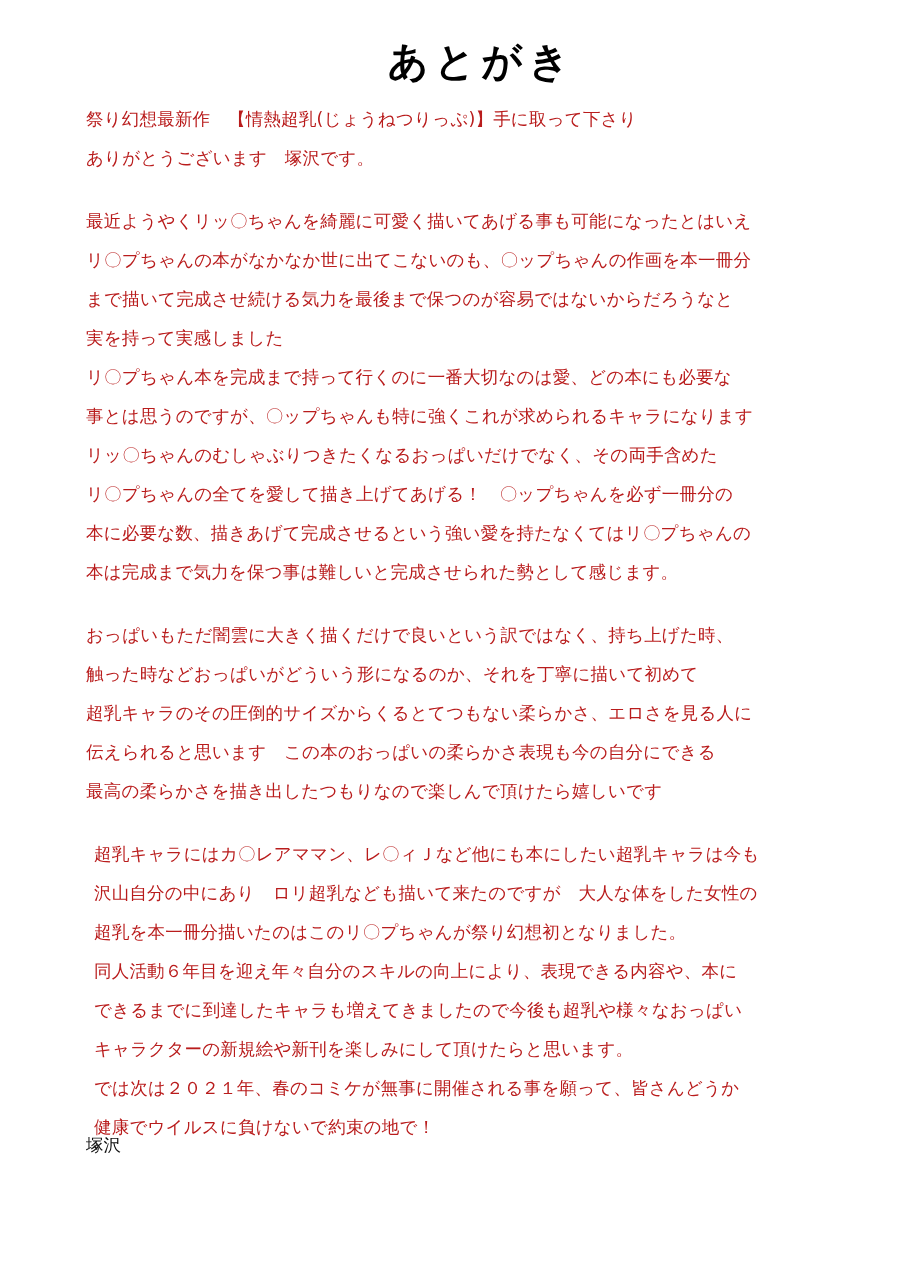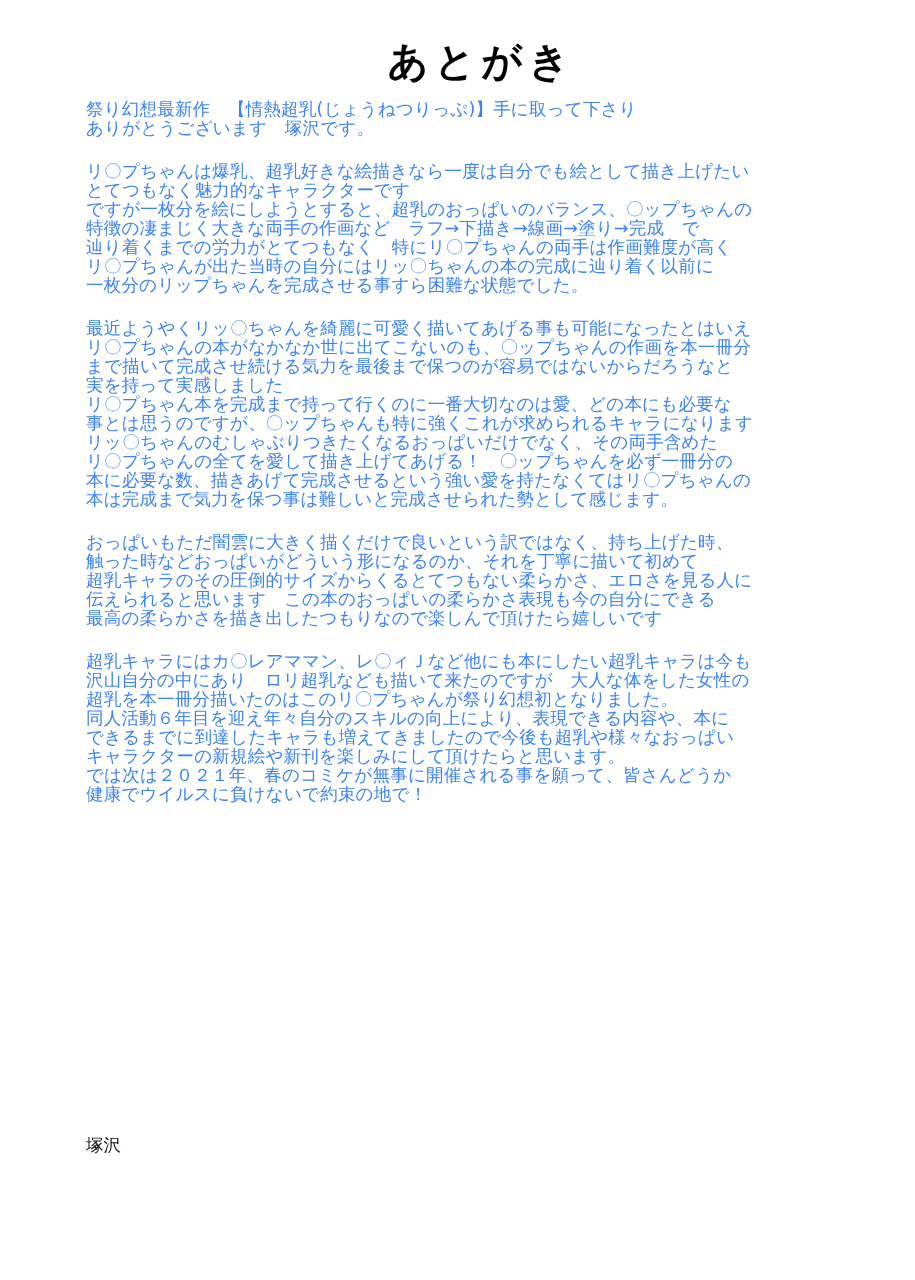--- a/index.html
+++ b/index.html
@@ -32,56 +32,50 @@
     letter-spacing: 6px;
     color: #000000;
     padding-left: 24px;
   }
   .body-block {
     position: absolute;
     left: 86px;
     top: 100px;
     width: 790px;
     font-size: 17.5px;
-    line-height: 19px;
-    color: #3b82f6;
+    line-height: 39px;
+    color: #b91c1c;
     letter-spacing: 0.2px;
   }
   .para {
     margin: 0 0 24px 0;
     white-space: pre-wrap;
   }
   .para.tight {
     margin-bottom: 0;
+    margin-left: 8px;
   }
   .signature {
     position: absolute;
     left: 86px;
     top: 1132px;
     font-size: 17.5px;
     line-height: 27.5px;
   }
 </style>
 </head>
 <body>
 
 <div class="page">
 
   <div class="title">あとがき</div>
 
   <div class="body-block">
     <p class="para">祭り幻想最新作　【情熱超乳(じょうねつりっぷ)】手に取って下さり
 ありがとうございます　塚沢です。</p>
-    <p class="para">リ〇プちゃんは爆乳、超乳好きな絵描きなら一度は自分でも絵として描き上げたい
-とてつもなく魅力的なキャラクターです
-ですが一枚分を絵にしようとすると、超乳のおっぱいのバランス、〇ップちゃんの
-特徴の凄まじく大きな両手の作画など　ラフ→下描き→線画→塗り→完成　で
-辿り着くまでの労力がとてつもなく　特にリ〇プちゃんの両手は作画難度が高く
-リ〇プちゃんが出た当時の自分にはリッ〇ちゃんの本の完成に辿り着く以前に
-一枚分のリップちゃんを完成させる事すら困難な状態でした。</p>
     <p class="para">最近ようやくリッ〇ちゃんを綺麗に可愛く描いてあげる事も可能になったとはいえ
 リ〇プちゃんの本がなかなか世に出てこないのも、〇ップちゃんの作画を本一冊分
 まで描いて完成させ続ける気力を最後まで保つのが容易ではないからだろうなと
 実を持って実感しました
 リ〇プちゃん本を完成まで持って行くのに一番大切なのは愛、どの本にも必要な
 事とは思うのですが、〇ップちゃんも特に強くこれが求められるキャラになります
 リッ〇ちゃんのむしゃぶりつきたくなるおっぱいだけでなく、その両手含めた
 リ〇プちゃんの全てを愛して描き上げてあげる！　〇ップちゃんを必ず一冊分の
 本に必要な数、描きあげて完成させるという強い愛を持たなくてはリ〇プちゃんの
 本は完成まで気力を保つ事は難しいと完成させられた勢として感じます。</p>

